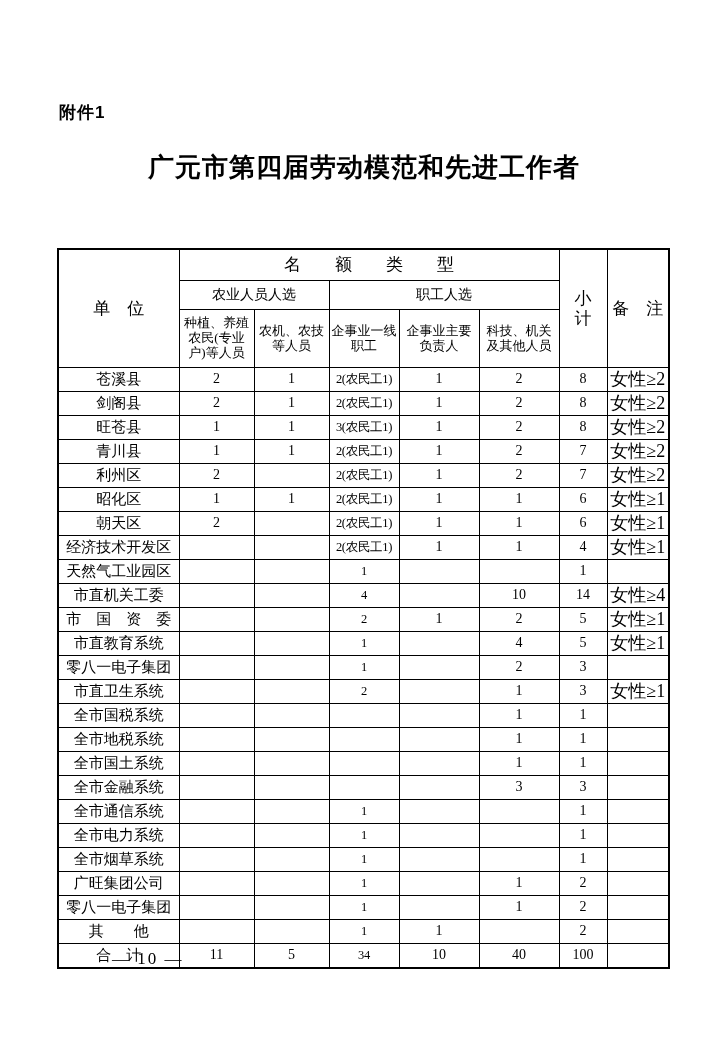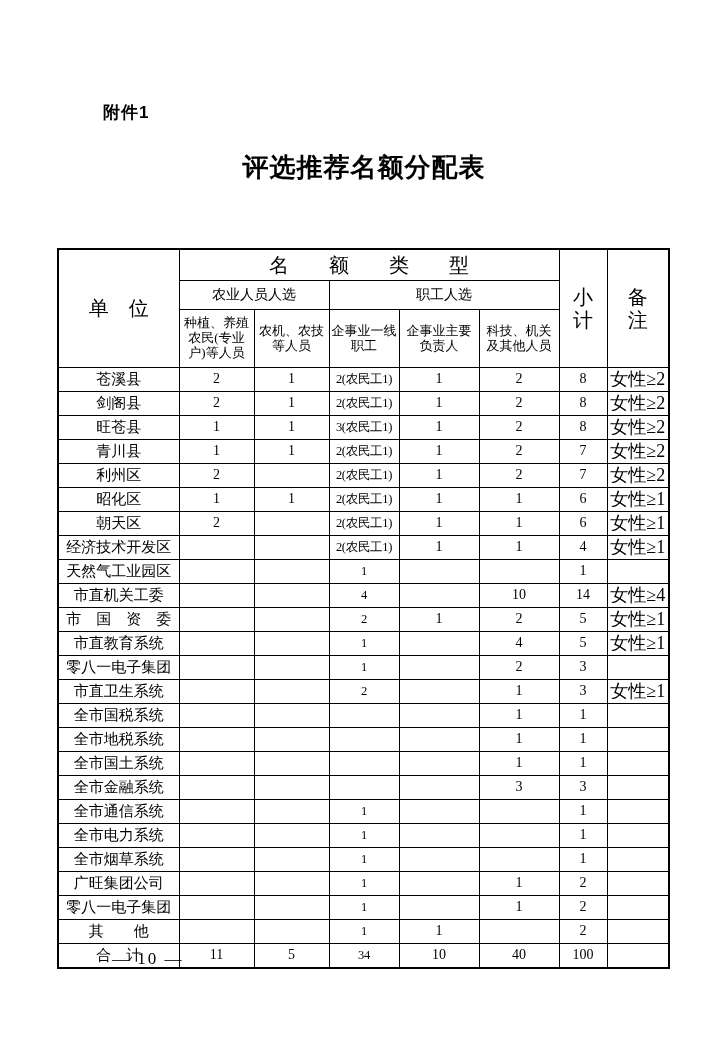--- a/index.html
+++ b/index.html
@@ -13,21 +13,20 @@
     overflow: hidden;
   }
   .attachment-label {
     position: absolute;
     left: 59px;
     top: 101px;
     font-family: Liberation Sans, sans-serif;
     font-weight: bold;
     font-size: 17px;
     letter-spacing: 1px;
-    margin-left: 44px;
   }
   .doc-title {
     position: absolute;
     left: 0;
     top: 147px;
     width: 100%;
     text-align: center;
     font-weight: bold;
     font-size: 26px;
     line-height: 41px;
@@ -46,21 +45,21 @@
     border: 1px solid #000;
     padding: 0 1px;
     text-align: center;
     vertical-align: middle;
     font-weight: normal;
     font-size: 14px;
     line-height: 1.15;
     overflow: hidden;
     white-space: pre-wrap;
   }
-  .quota-table thead tr.hrow-1 th { height: 30px; font-size: 20px; }
+  .quota-table thead tr.hrow-1 th { height: 30px; font-size: 17px; }
   .quota-table thead tr.hrow-2 th { height: 28px; font-size: 14px; }
   .quota-table thead tr.hrow-3 th { height: 57px; font-size: 13px; font-family: Liberation Serif, serif; }
   .quota-table th.th-unit, .quota-table th.th-subtotal, .quota-table th.th-remark { font-size: 15px; }
   .quota-table tbody tr { height: 24px; }
   .quota-table tbody td.cell-unit { font-size: 15px; }
   .quota-table tbody td:nth-child(4) { font-size: 12.5px; letter-spacing: -0.3px; }
   .quota-table tbody td.cell-remark { font-size: 18px; }
   .page-number {
     position: absolute;
     left: 64px;
@@ -72,21 +71,21 @@
   }
 </style>
 </head>
 <body>
 
 <div id="page">
 
   <div class="attachment-label">附件1</div>
 
   <div class="doc-title">
-    <div>评选推荐名额分配表</div>
+    <div>广元市第四届劳动模范和先进工作者</div>
   </div>
 
   <table class="quota-table">
     <colgroup>
       <col style="width:121px">
       <col style="width:75px">
       <col style="width:75px">
       <col style="width:70px">
       <col style="width:80px">
       <col style="width:80px">

